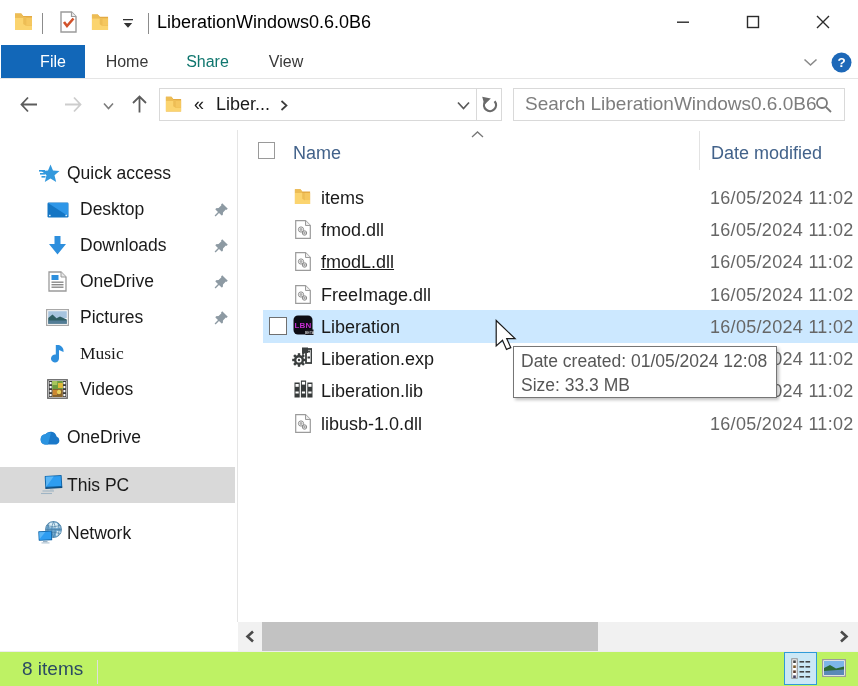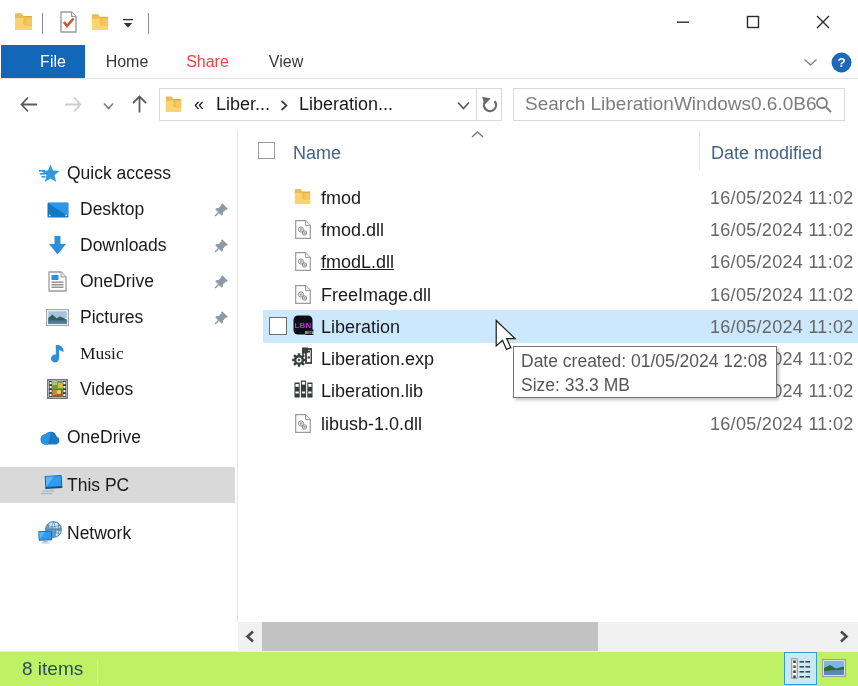--- a/index.html
+++ b/index.html
@@ -29,36 +29,37 @@
 
   <svg class="abs" style="left:91px;top:12px;" width="18" height="20" viewBox="0 0 19 21">
       <use href="#folder"></use>
     </svg>
 
   <svg class="abs" style="left:121px;top:18px;" width="14" height="11" viewBox="0 0 14 11">
     <rect x="2" y="1" width="10" height="1.3" fill="#333"></rect>
     <path d="M2.8 5 L11.2 5 L7 9.8 Z" fill="#333"></path>
   </svg>
   <div class="abs" style="left:148px;top:13px;width:1px;height:21px;background:#8c8c8c;"></div>
+  <div class="abs" style="left:157px;top:0;height:45px;line-height:45px;font-size:18px;color:#000;">LiberationWindows0.6.0B6</div>
 
   <svg class="abs" style="left:672px;top:11px;" width="22" height="22" viewBox="0 0 22 22">
     <rect x="5" y="10.5" width="12" height="1.4" fill="#2b2b2b"></rect>
   </svg>
   <svg class="abs" style="left:742px;top:11px;" width="22" height="22" viewBox="0 0 22 22">
     <rect x="5.5" y="5.5" width="11" height="11" fill="none" stroke="#2b2b2b" stroke-width="1.4"></rect>
   </svg>
   <svg class="abs" style="left:812px;top:11px;" width="22" height="22" viewBox="0 0 22 22">
     <path d="M5 5 L17 17 M17 5 L5 17" stroke="#2b2b2b" stroke-width="1.4"></path>
   </svg>
 </div>
 
 <div class="abs" style="left:0;top:45px;width:858px;height:34px;background:#fff;border-bottom:1px solid #e5e5e5;">
   <div class="abs" style="left:1px;top:0;width:84px;height:33px;background:#1267b8;color:#fff;font-size:16px;text-align:center;line-height:33px;padding-left:20px;">File</div>
   <div class="abs" style="left:99px;top:0;width:56px;height:33px;color:#383838;font-size:16px;text-align:center;line-height:33px;">Home</div>
-  <div class="abs" style="left:180px;top:0;width:55px;height:33px;color:#ef4444;font-size:16px;text-align:center;line-height:33px;">Share</div>
+  <div class="abs" style="left:180px;top:0;width:55px;height:33px;color:#0f766e;font-size:16px;text-align:center;line-height:33px;">Share</div>
   <div class="abs" style="left:260px;top:0;width:52px;height:33px;color:#383838;font-size:16px;text-align:center;line-height:33px;">View</div>
   <svg class="abs" style="left:803px;top:13px;" width="15" height="9" viewBox="0 0 15 9">
     <path d="M1.5 1.5 L7.5 7 L13.5 1.5" fill="none" stroke="#8a8a8a" stroke-width="1.6"></path>
   </svg>
   <svg class="abs" style="left:831px;top:7px;" width="21" height="21" viewBox="0 0 21 21">
     <circle cx="10.5" cy="10.5" r="10" fill="#1d68b8"></circle>
     <text x="10.5" y="15.3" font-size="13.5" font-weight="bold" fill="#fff" text-anchor="middle" font-family="Liberation Sans">?</text>
   </svg>
 </div>
 
@@ -82,21 +83,20 @@
 
   <div class="abs" style="left:159px;top:8px;width:343px;height:33px;border:1px solid #d9d9d9;background:#fff;"></div>
   <svg class="abs" style="left:165px;top:14px;" width="17" height="20" viewBox="0 0 19 21">
       <use href="#folder"></use>
     </svg>
   <div class="abs" style="left:194px;top:8px;height:33px;line-height:32px;font-size:18px;color:#1a1a1a;">«</div>
   <div class="abs" style="left:216px;top:8px;height:33px;line-height:32px;font-size:18px;color:#1a1a1a;">Liber...</div>
   <svg class="abs" style="left:280px;top:20px;" width="8" height="11" viewBox="0 0 8 11">
     <path d="M1.5 1 L6.5 5.5 L1.5 10" fill="none" stroke="#3c3c3c" stroke-width="1.7"></path>
   </svg>
-  <div class="abs" style="left:299px;top:8px;height:33px;line-height:32px;font-size:18px;color:#1a1a1a;">Liberation...</div>
   <svg class="abs" style="left:457px;top:21px;" width="13" height="9" viewBox="0 0 13 9">
     <path d="M1 1.5 L6.5 7.5 L12 1.5" fill="none" stroke="#5a5a5a" stroke-width="1.7"></path>
   </svg>
 
   <div class="abs" style="left:476px;top:8px;width:26px;height:33px;border:1px solid #d9d9d9;background:#fff;"></div>
   <svg class="abs" style="left:481px;top:16px;" width="17" height="18" viewBox="0 0 17 18">
     <path d="M13.6 5.2 A 6 6 0 1 1 4.1 5.6" fill="none" stroke="#6a6a6a" stroke-width="2.3"></path>
     <path d="M1.2 0.8 L9.8 2.4 L3.4 8.8 Z" fill="#6a6a6a"></path>
   </svg>
 
@@ -247,21 +247,21 @@
   <div class="abs" style="left:20px;top:12px;width:17px;height:17px;border:1px solid #9a9a9a;background:#fff;"></div>
   <div class="abs" style="left:55px;top:13px;color:#42628a;">Name</div>
   <svg class="abs" style="left:233px;top:1px;" width="13" height="7" viewBox="0 0 13 7">
     <path d="M1 6 L6.5 1 L12 6" fill="none" stroke="#777" stroke-width="1.3"></path>
   </svg>
   <div class="abs" style="left:461px;top:1px;width:1px;height:39px;background:#e3e3e3;"></div>
   <div class="abs" style="left:473px;top:13px;color:#42628a;">Date modified</div>
 
   <div class="abs" style="left:25px;top:180px;width:595px;height:33px;background:#cce8ff;"></div>
 
-  <div class="abs rowtext" style="left:83px;top:59px;">fmod</div>
+  <div class="abs rowtext" style="left:83px;top:59px;">items</div>
   <div class="abs rowtext" style="left:83px;top:91px;">fmod.dll</div>
   <div class="abs rowtext" style="left:83px;top:123px;text-decoration:underline;">fmodL.dll</div>
   <div class="abs rowtext" style="left:83px;top:156px;">FreeImage.dll</div>
   <div class="abs rowtext" style="left:83px;top:188px;">Liberation</div>
   <div class="abs rowtext" style="left:83px;top:220px;">Liberation.exp</div>
   <div class="abs rowtext" style="left:83px;top:252px;">Liberation.lib</div>
   <div class="abs rowtext" style="left:83px;top:285px;">libusb-1.0.dll</div>
 
   <div class="abs datetext" style="top:59px;">16/05/2024 11:02</div>
   <div class="abs datetext" style="top:91px;">16/05/2024 11:02</div>

